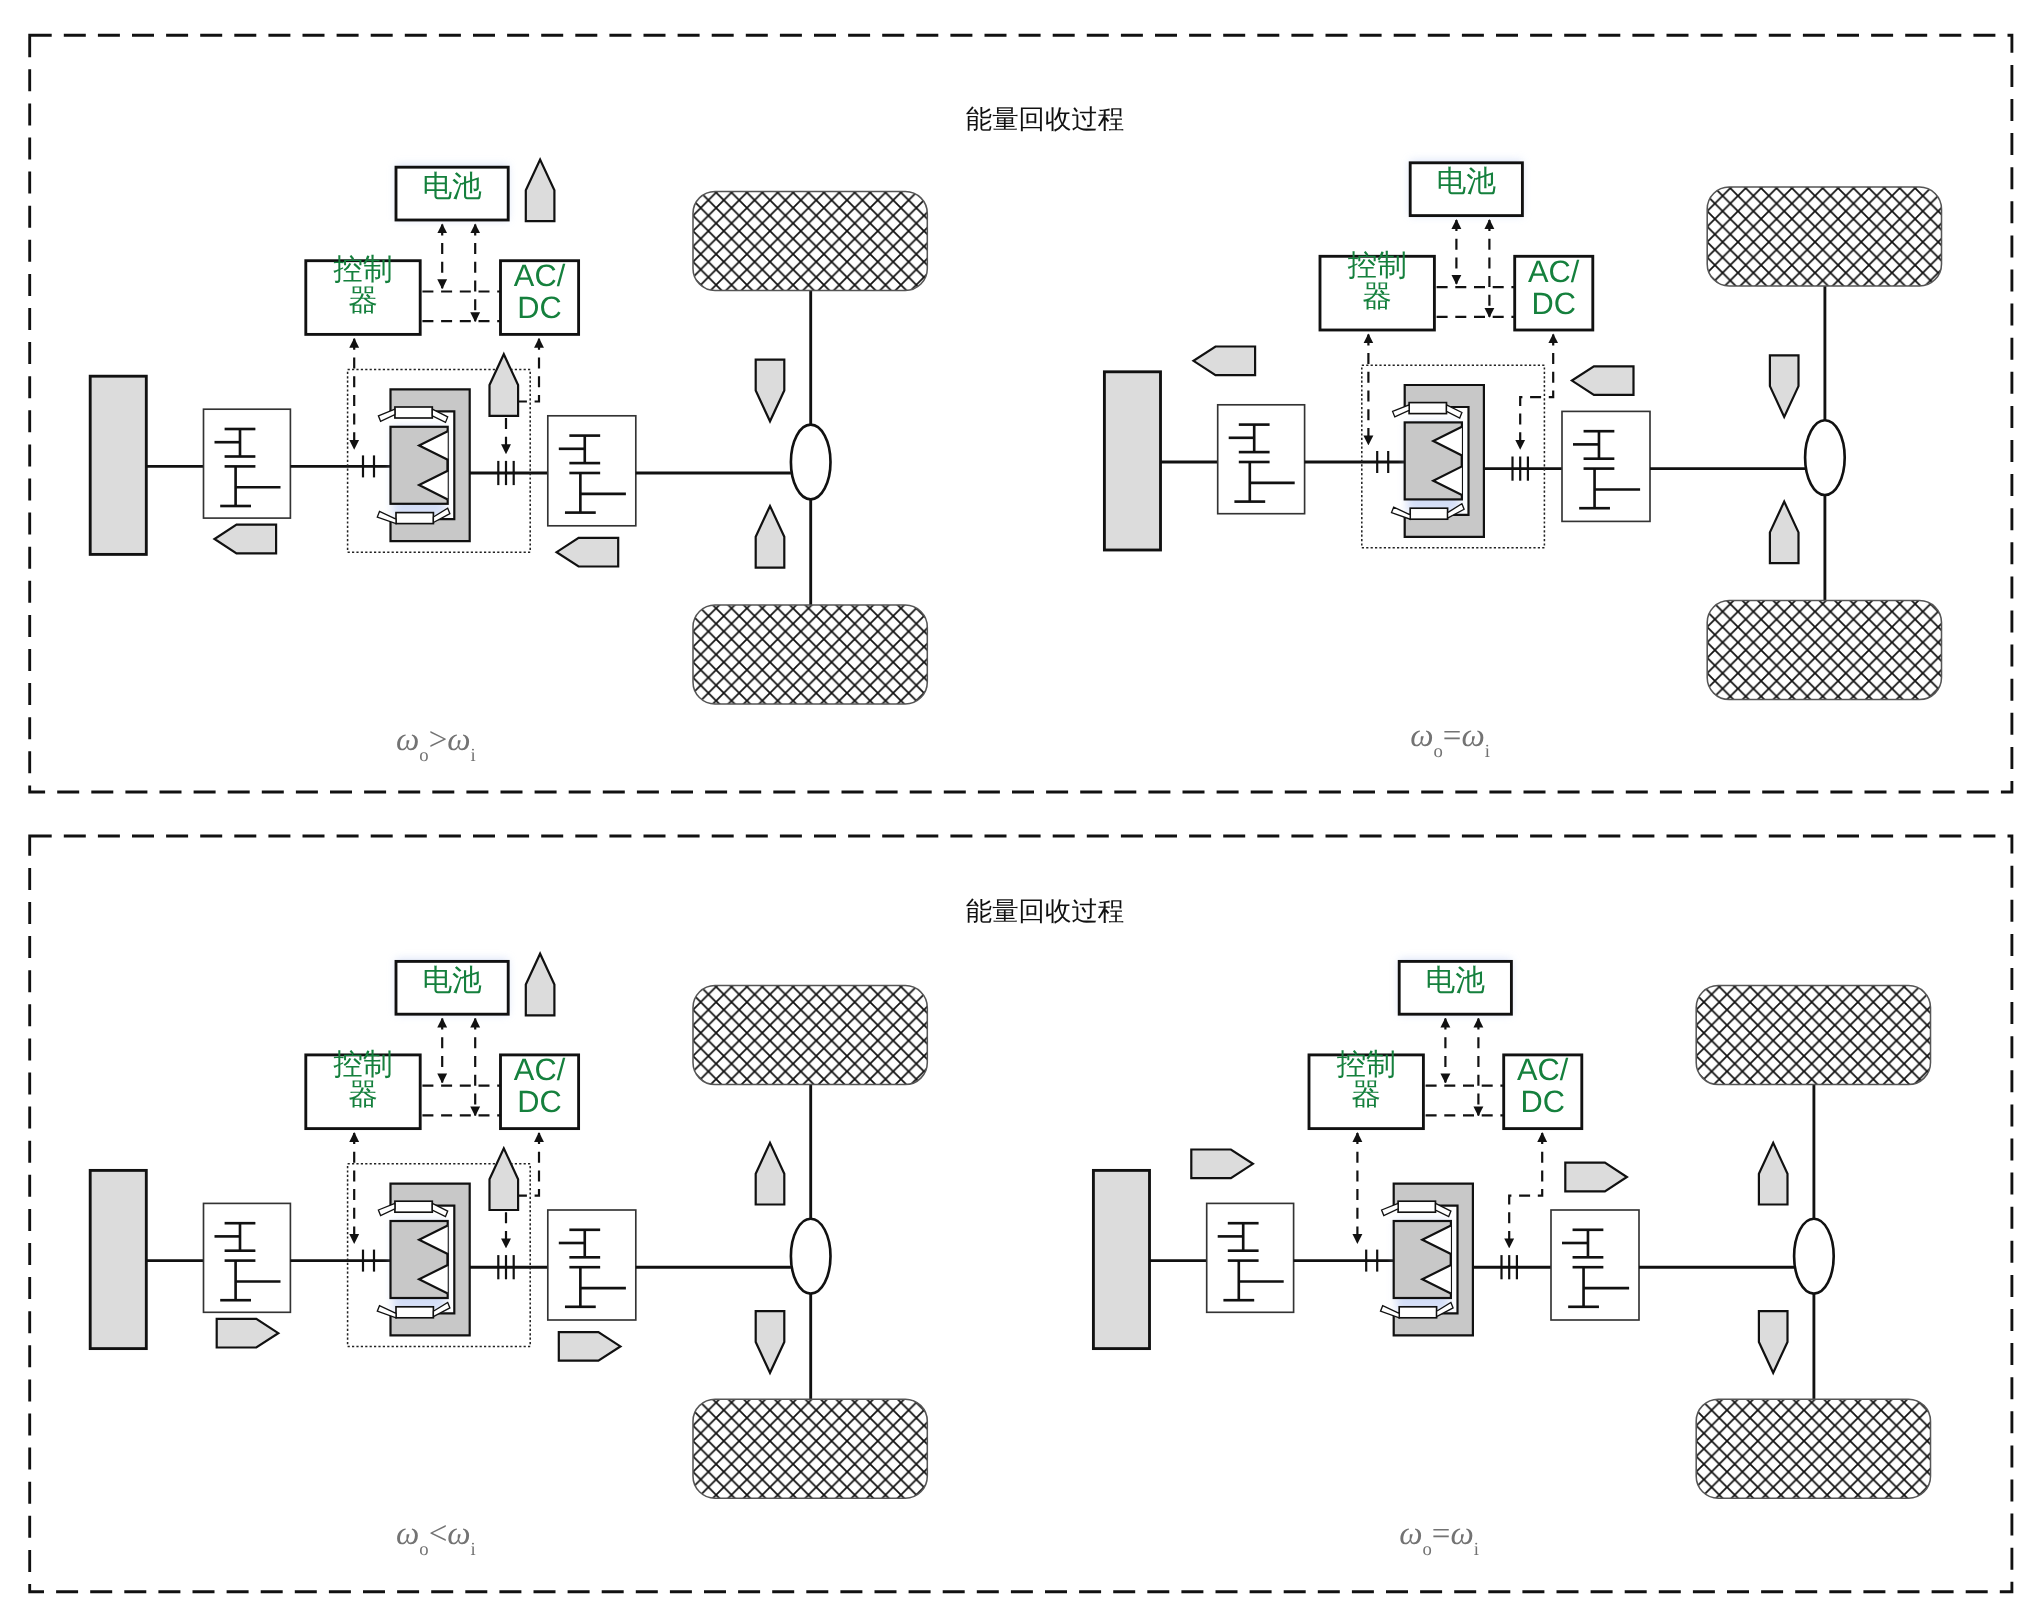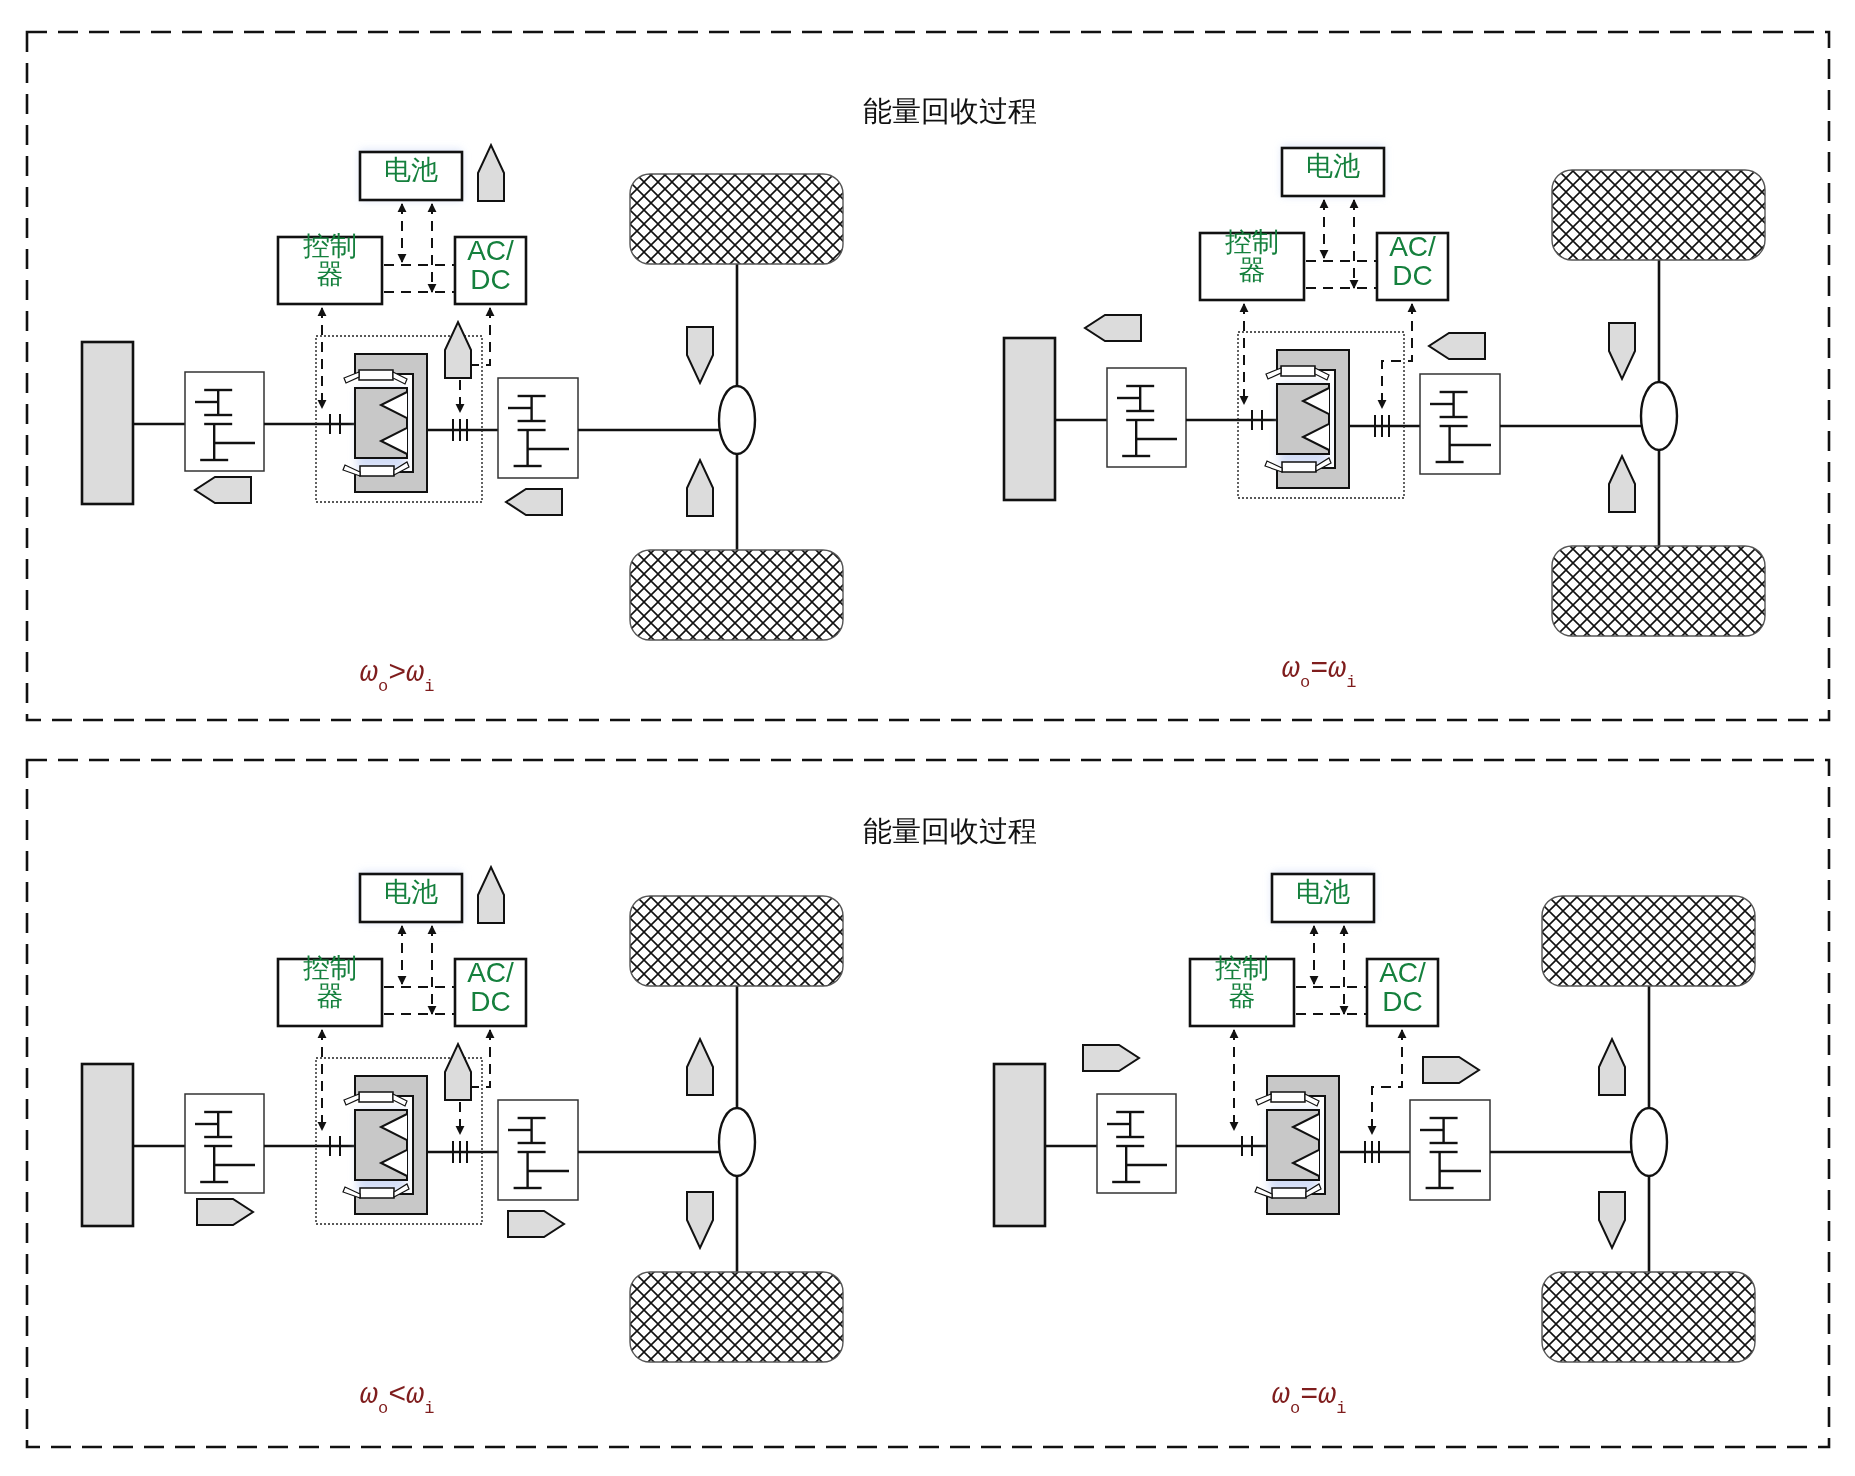--- a/index.html
+++ b/index.html
@@ -1,19 +1,19 @@
 <!DOCTYPE html>
 <html><head>
 <meta charset="utf-8">
 <style>
   html, body { margin:0; padding:0; background:#ffffff; }
   body { width:1855px; height:1476px; position:relative; overflow:hidden; font-family:"Liberation Sans", sans-serif; }
   #canvas { position:absolute; left:0; top:0; }
-  .panel-title { position:absolute; font-family:Liberation Serif, serif; font-size:29px; color:#111; white-space:nowrap; transform:translateX(-50%); }
-  .omega { position:absolute; font-family:Liberation Mono, monospace; font-size:30px; font-style:italic; color:#7f1d1d; white-space:nowrap; }
+  .panel-title { position:absolute; font-family:Liberation Serif, serif; font-size:24px; color:#111; white-space:nowrap; transform:translateX(-50%); }
+  .omega { position:absolute; font-family:Liberation Serif, serif; font-size:30px; font-style:italic; color:#737373; white-space:nowrap; }
   .omega .sub { font-style:normal; font-size:17px; vertical-align:-10px; }
   .omega .op { font-style:normal; }
   .box-label { position:absolute; text-align:center; color:#15803d; line-height:1.05; white-space:nowrap; }
   .cjk { font-family:"DejaVu Sans", sans-serif; font-size:27px; }
   .latin { font-family:"Liberation Sans", sans-serif; font-size:28px;text-align:center; }
 </style>
 </head>
 <body>
 
 <svg id="canvas" width="1855" height="1476" viewBox="0 0 1855 1476">

